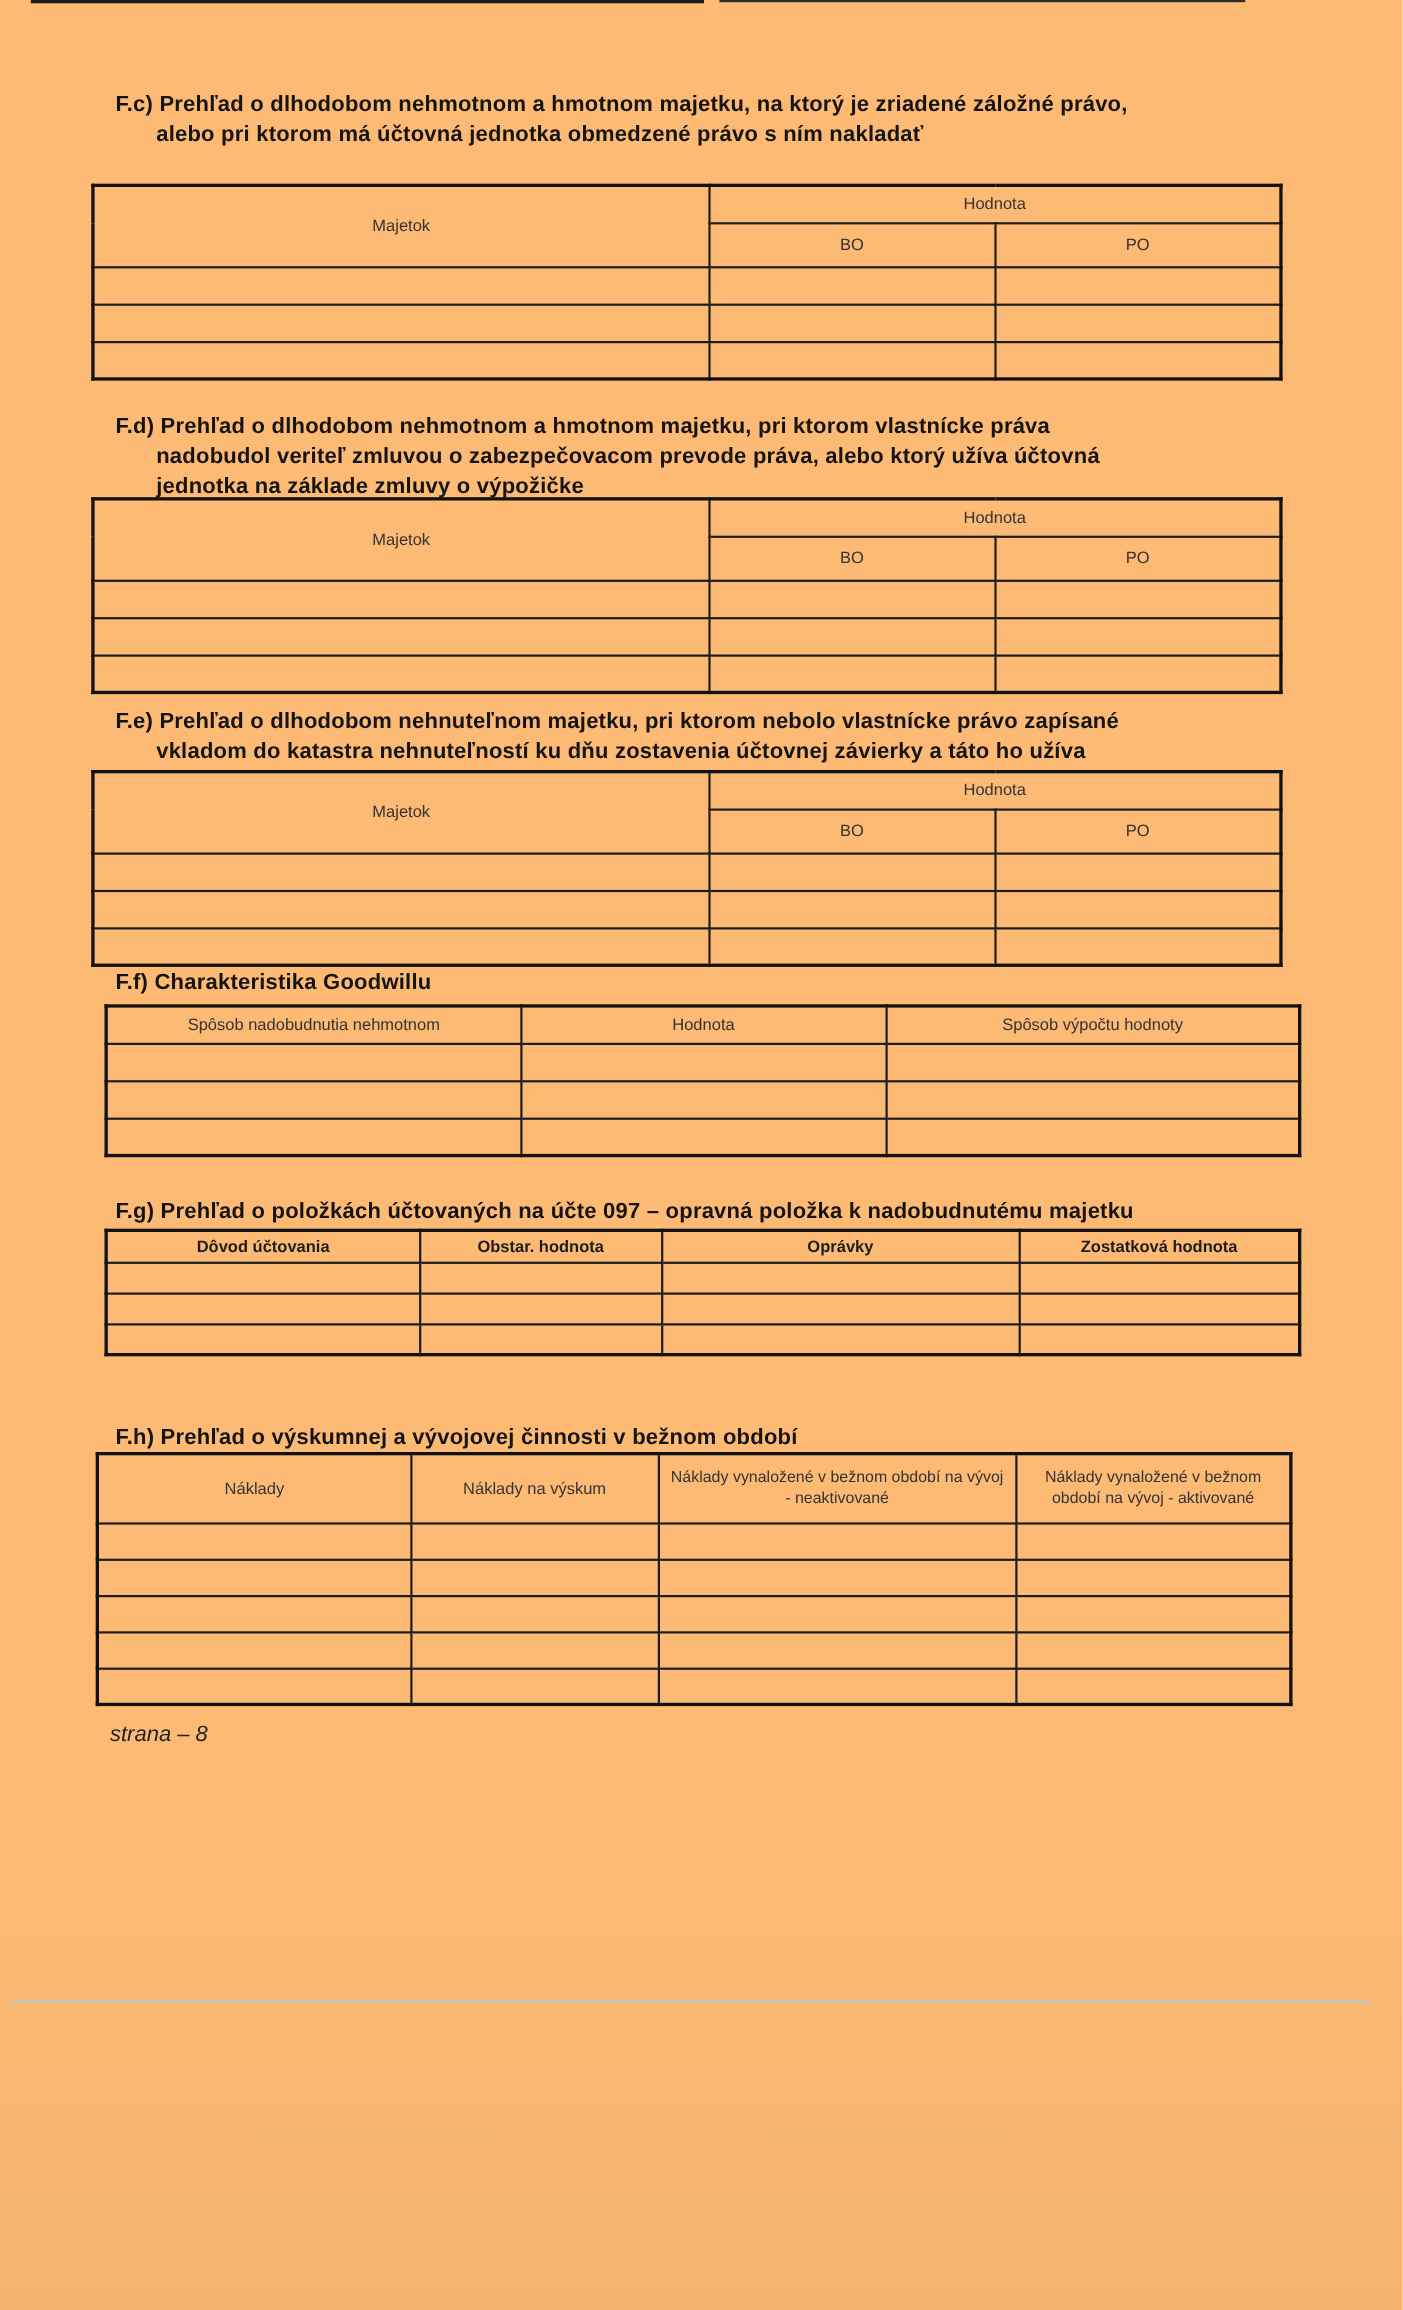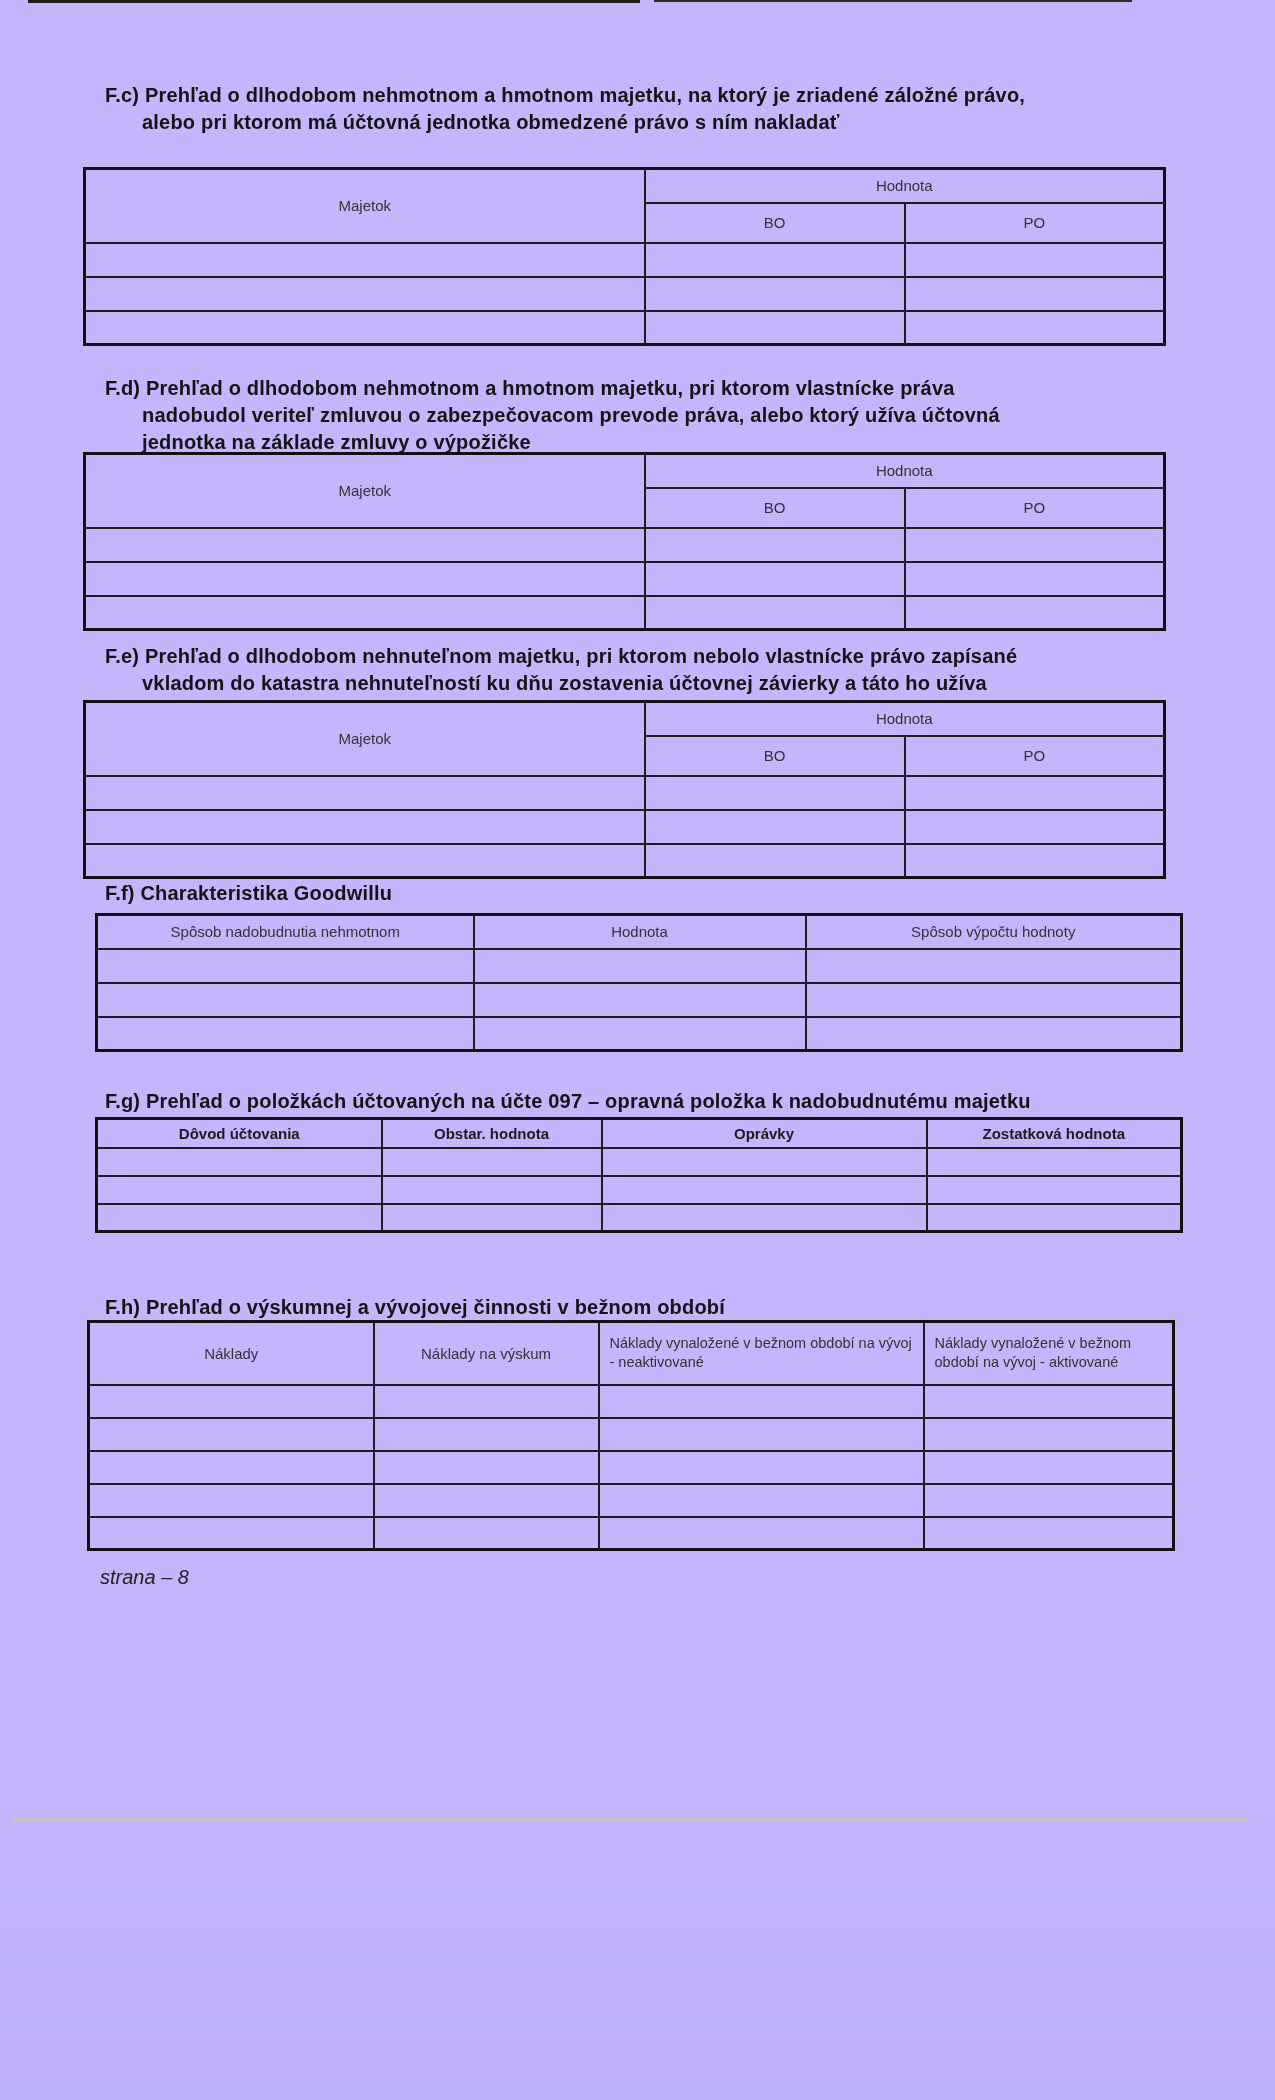--- a/index.html
+++ b/index.html
@@ -5,21 +5,21 @@
   * { box-sizing: border-box; }
   html, body { margin: 0; padding: 0; }
   body {
     width: 1275px; height: 2100px;
     background: #ffffff;
     font-family: "Liberation Sans", sans-serif;
   }
   .page {
     position: relative;
     width: 1275px; height: 2100px;
-    background: #c4b5fd;
+    background: #fdba74;
     overflow: hidden;
   }
 
   
   .top-line-a { position:absolute; top:0; left:28px;  width:612px; height:3px; background:#1b1b1b; }
   .top-line-b { position:absolute; top:0; left:654px; width:478px; height:2px; background:#2b2b2b; }
   .bottom-tint { position:absolute; left:0; top:1660px; width:100%; height:440px;
                  background:linear-gradient(rgba(0,0,0,0), rgba(0,0,0,0.035)); }
   .bottom-streak { position:absolute; top:1818px; left:12px; width:1235px; height:3px;
                    background:#c6c5c0; filter:blur(0.6px); opacity:.85; }
@@ -54,21 +54,21 @@
   .fftbl .hr td { height:34px; }
   .fftbl .br td { height:34px; }
 
   .fgtbl { left:95px; top:1117px; width:1085px; }
   .fgtbl .hr td { height:29px; font-weight:bold; color:#1c1c1c; }
   .fgtbl .br td { height:28px; }
 
   .fhtbl { left:87px; top:1320px; width:1085px; }
   .fhtbl .hr td { height:63px; }
   .fhtbl .hr td.wrapcell {
-    text-align:left; vertical-align:middle;
+    text-align:center; vertical-align:middle;
     font-size:14.5px; line-height:19px; padding:4px 10px;
   }
   .fhtbl .br td { height:33px; }
 
   .footer-label {
     position:absolute; left:100px; top:1566px;
     font-style:italic; font-size:20px; color:#222;
   }
 </style>
 </head>

